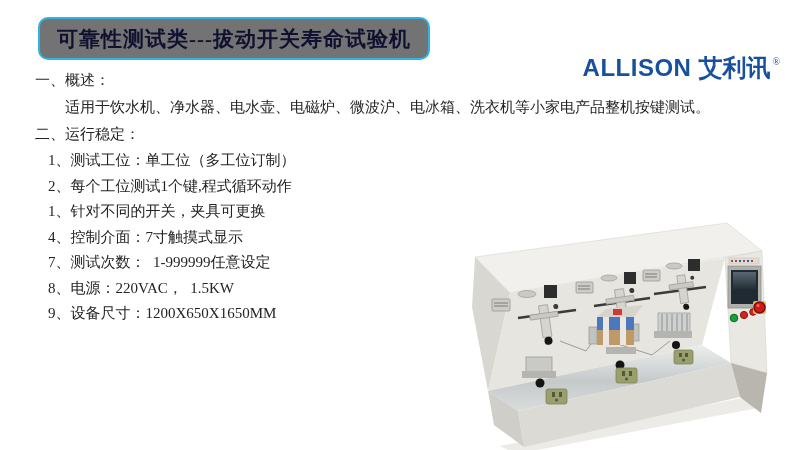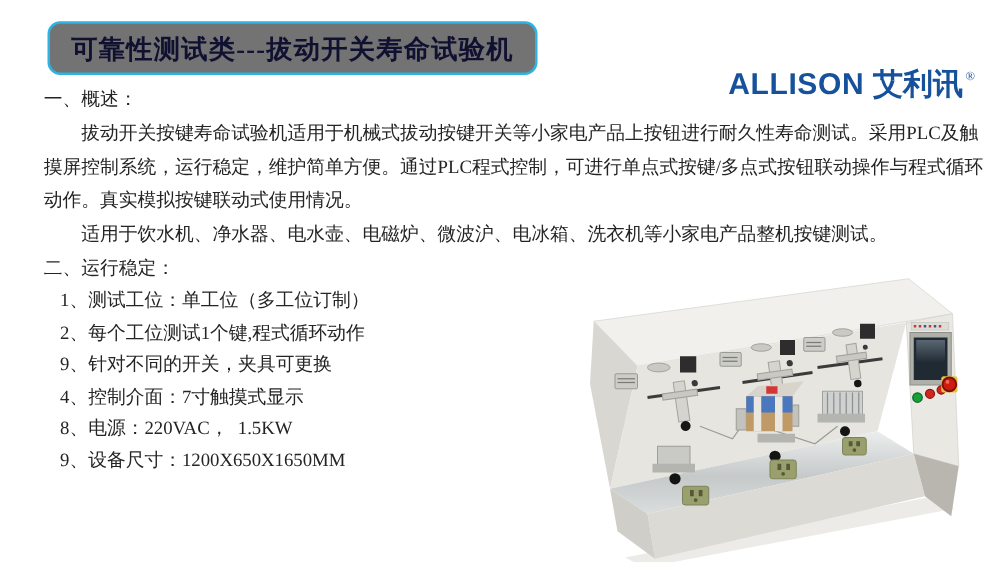--- a/index.html
+++ b/index.html
@@ -41,28 +41,28 @@
   </div>
 
   <div class="logo">
     <span class="logo-latin">ALLISON</span>
     <span class="logo-cjk">艾利讯</span>
     <span class="logo-reg">®</span>
   </div>
 
   <div class="content">
     <div class="heading">一、概述：</div>
-    <p class="para">拔动开关按键寿命试验机适用于机械式拔动按键开关等小家电产品上按钮进行耐久性寿命测试。采用PLC及触摸屏控制系统，运行稳定，维护简单方便。通过PLC程式控制，可进行单点式按键/多点式按钮联动操作与程式循环动作。真实模拟按键联动式使用情况。</p>
     <p class="para">适用于饮水机、净水器、电水壶、电磁炉、微波沪、电冰箱、洗衣机等小家电产品整机按键测试。</p>
     <div class="heading">二、运行稳定：</div>
     <ul class="specs">
       <li>1、测试工位：单工位（多工位订制）</li>
       <li>2、每个工位测试1个键,程式循环动作</li>
-      <li>9、针对不同的开关，夹具可更换</li>
+      <li>1、针对不同的开关，夹具可更换</li>
       <li>4、控制介面：7寸触摸式显示</li>
+      <li>7、测试次数：  1-999999任意设定</li>
       <li>8、电源：220VAC，  1.5KW</li>
       <li>9、设备尺寸：1200X650X1650MM</li>
     </ul>
   </div>
 
   <div class="photo">
     <svg viewBox="0 0 400 255" width="400" height="255" xmlns="http://www.w3.org/2000/svg">
       <defs>
         <linearGradient id="metal" x1="0" y1="0" x2="0" y2="1">
           <stop offset="0" stop-color="#eceeee"></stop>

